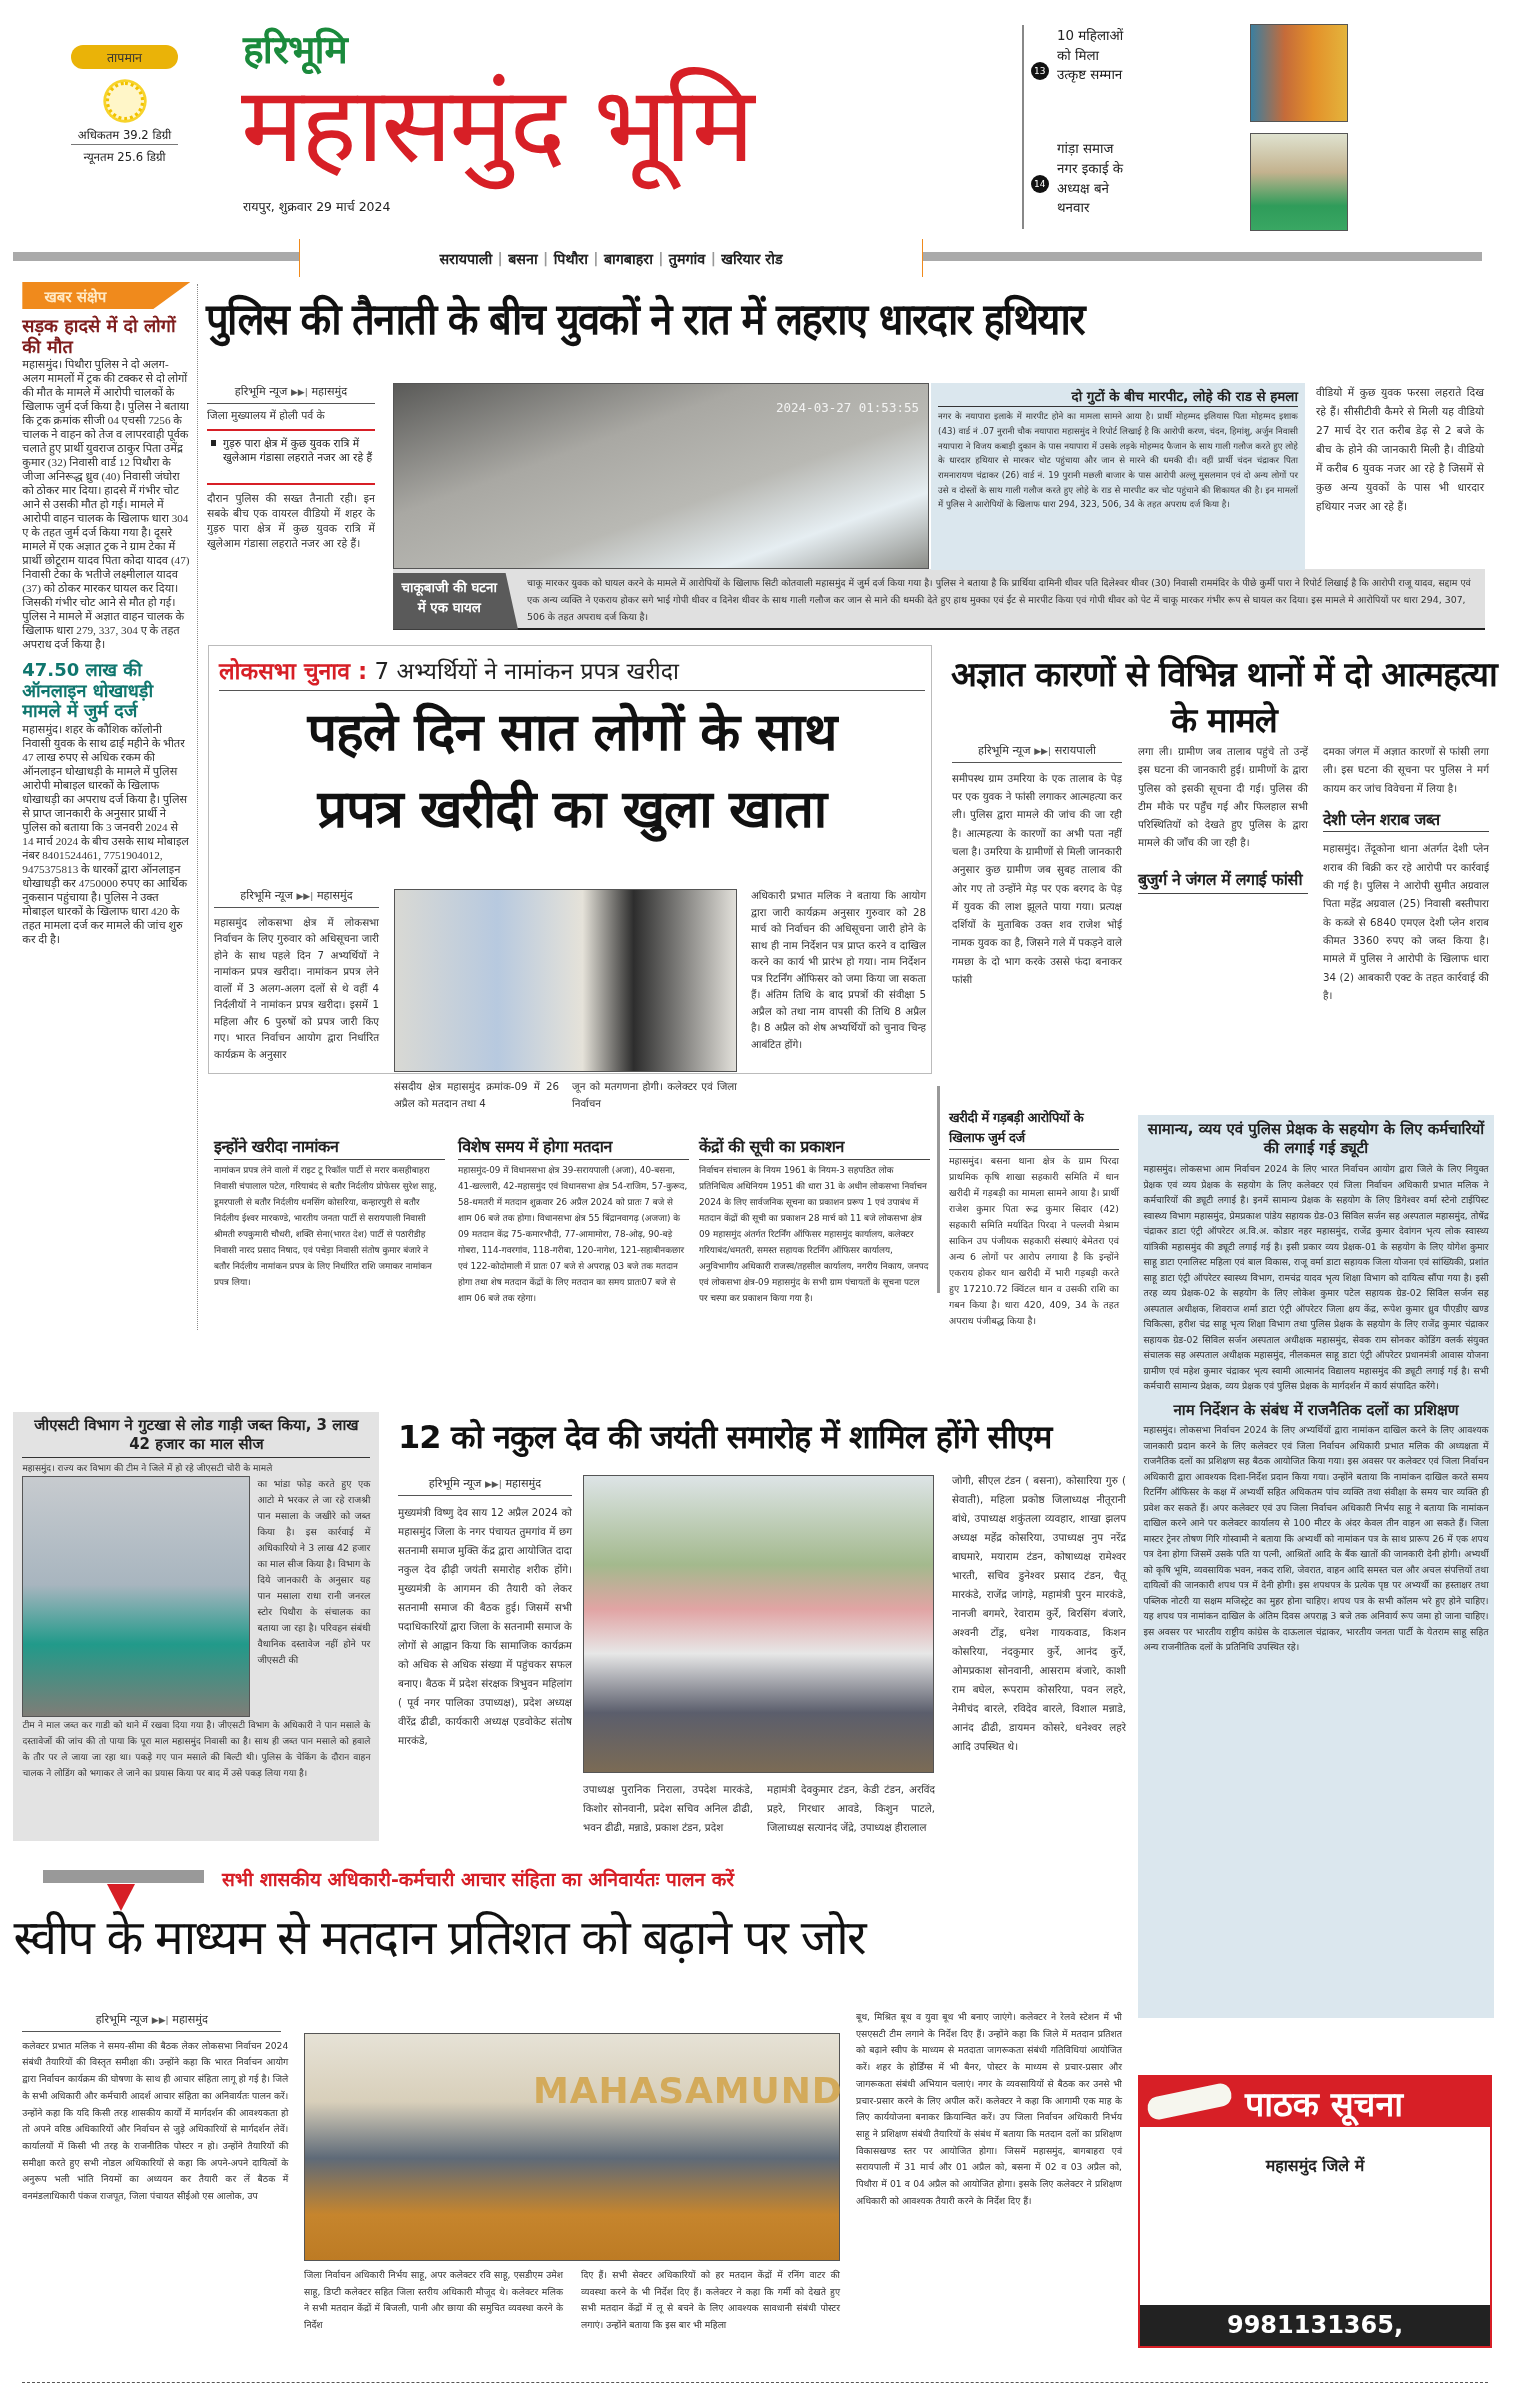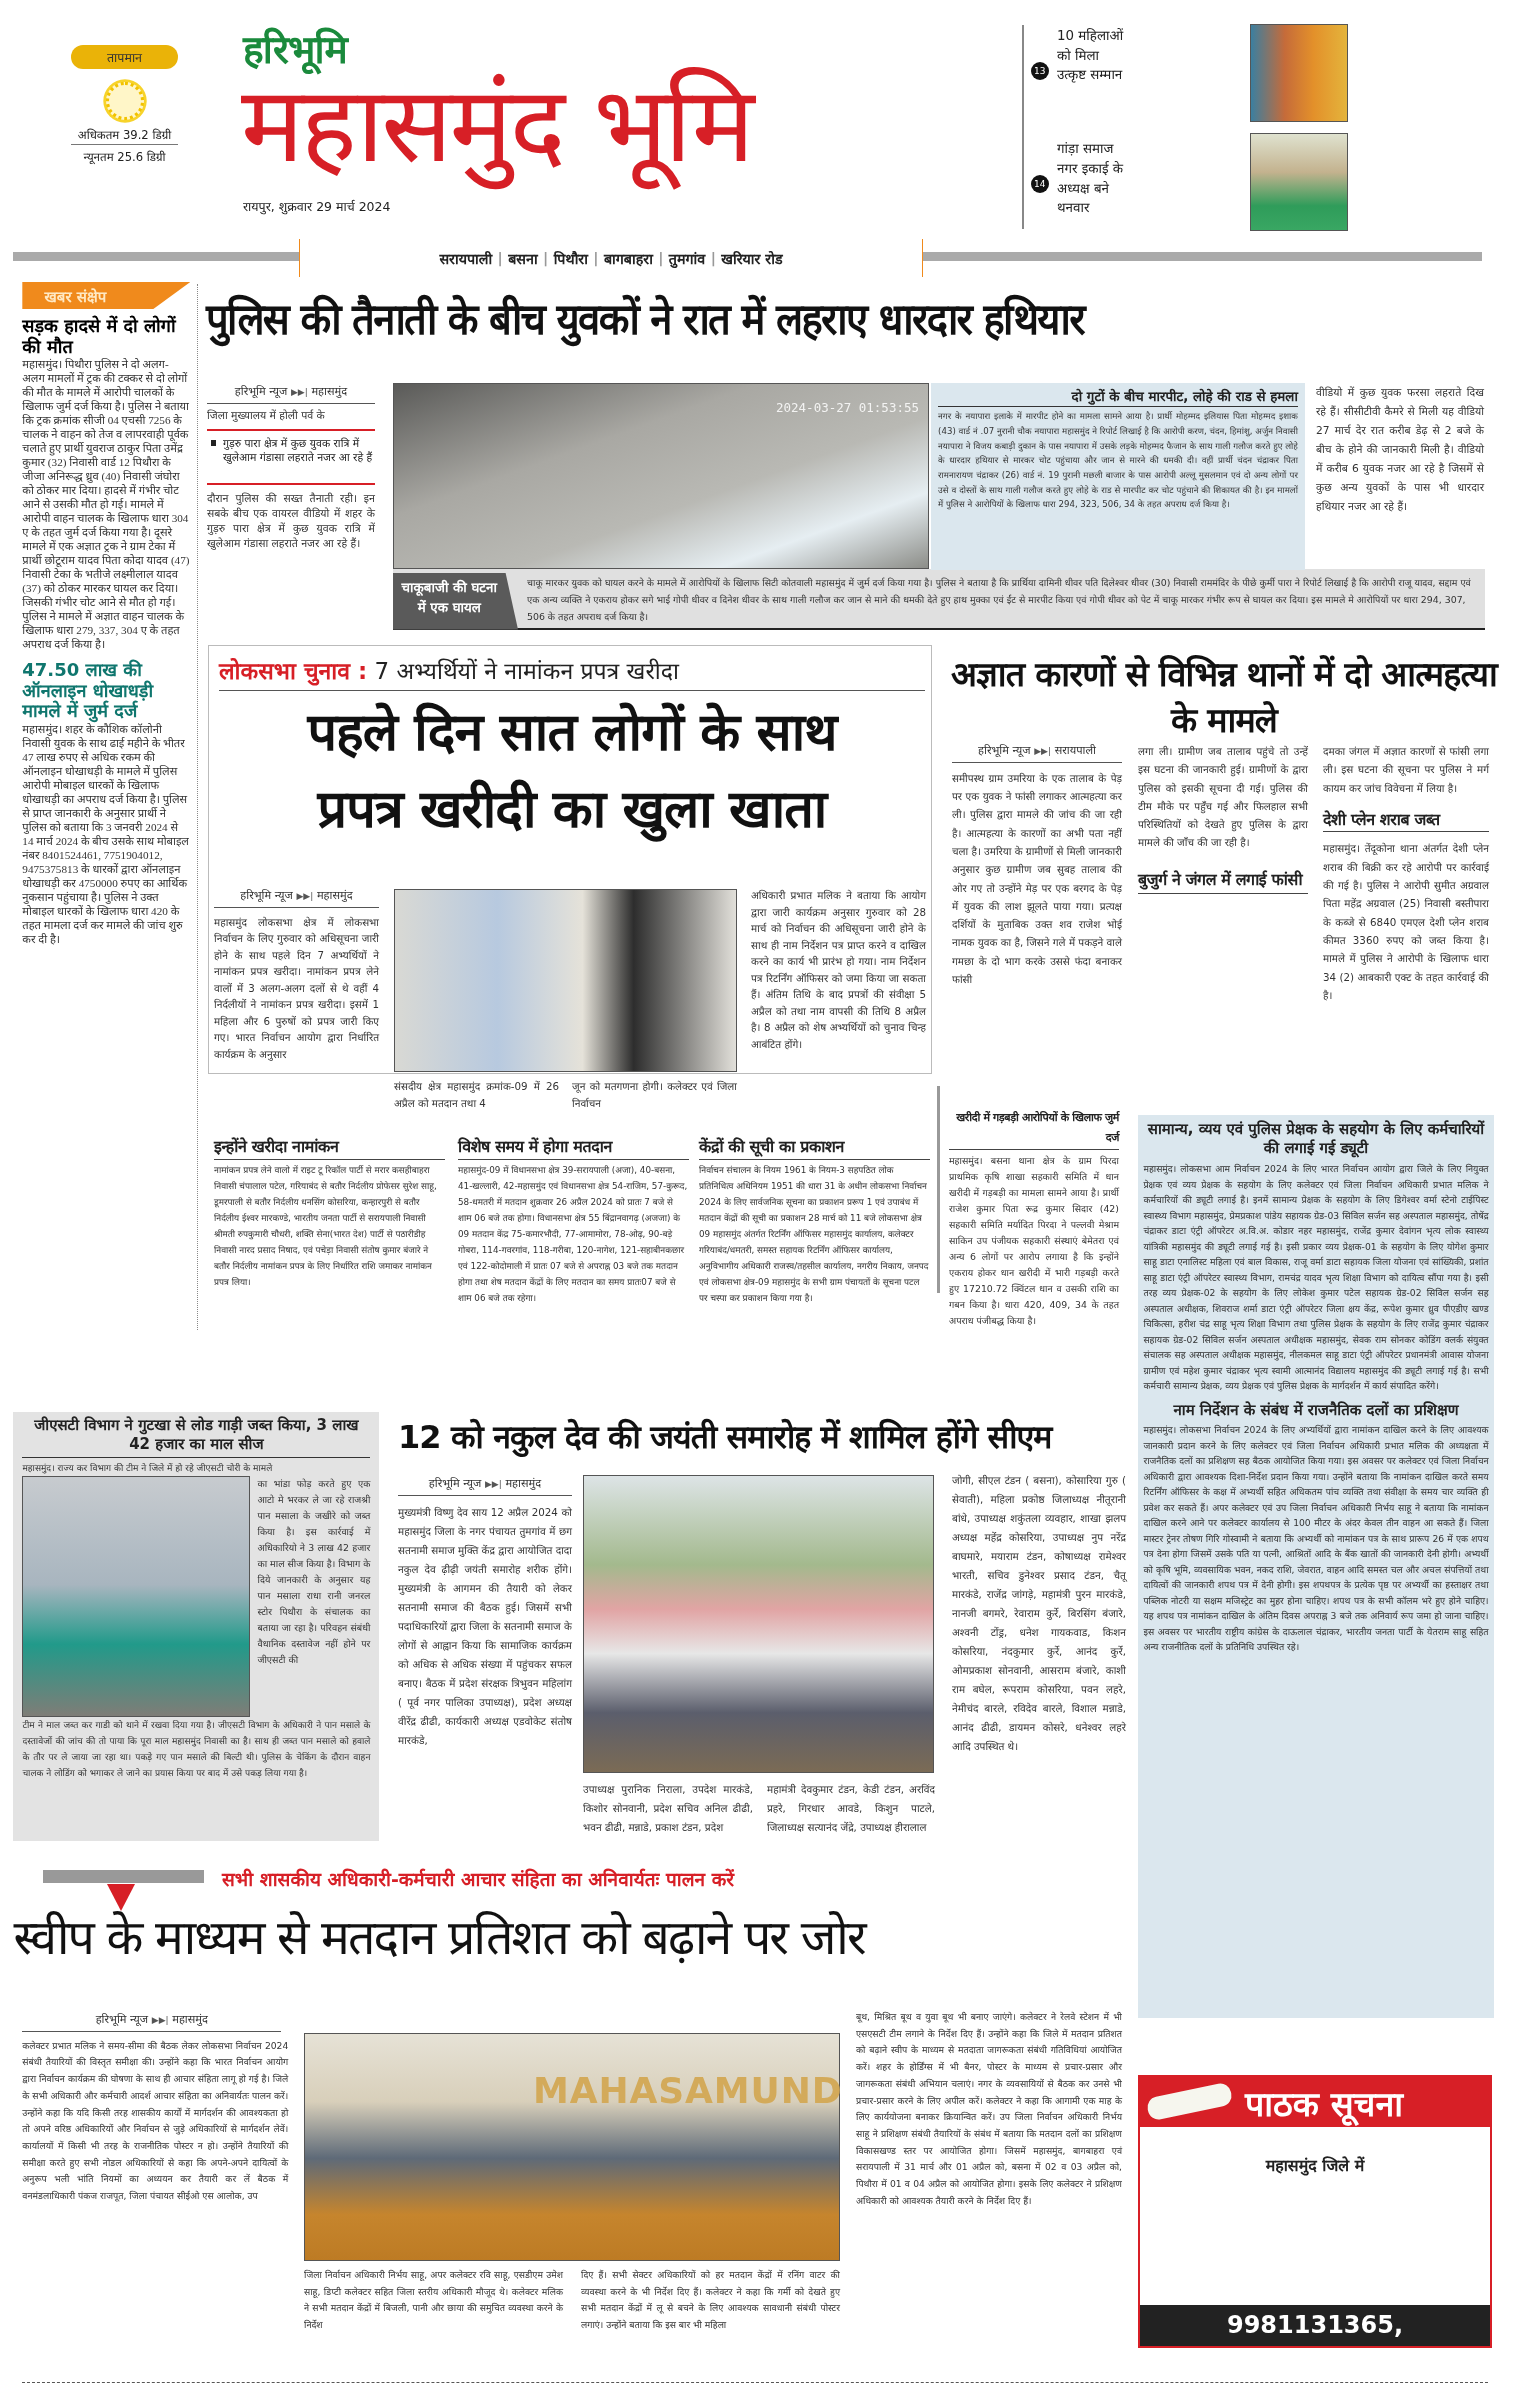--- a/index.html
+++ b/index.html
@@ -56,21 +56,21 @@
     <span style="color:#999;margin:0 5.4px">|</span>
   <span>खरियार रोड</span>
 </div>
 
 <div class="abs" style="left:197px;top:284px;width:0;height:1046px;border-left:0.9px dotted #888"></div>
 <div class="abs" style="left:22.3px;top:282px;width:168px">
   <div style="background:#f08a1c;height:27px;position:relative;clip-path:polygon(0 0,100% 0,78% 100%,0 100%)">
     <span style="position:absolute;left:22.3px;top:3.6px;color:#ffe9c4;font-weight:bold;font-size:15px">खबर संक्षेप</span>
   </div>
   <div style="margin-top:7.1px">
-    <div style="font-size:18px;font-weight:bold;line-height:20.6px;color:#000000">सड़क हादसे में दो लोगों की मौत</div>
+    <div style="font-size:18px;font-weight:bold;line-height:20.6px;color:#7f1d1d">सड़क हादसे में दो लोगों की मौत</div>
     <div class="txt" style="font-size:11.2px;line-height:14px;text-align:left">महासमुंद। पिथौरा पुलिस ने दो अलग-अलग मामलों में ट्रक की टक्कर से दो लोगों की मौत के मामले में आरोपी चालकों के खिलाफ जुर्म दर्ज किया है। पुलिस ने बताया कि ट्रक क्रमांक सीजी 04 एचसी 7256 के चालक ने वाहन को तेज व लापरवाही पूर्वक चलाते हुए प्रार्थी युवराज ठाकुर पिता उमेंद्र कुमार (32) निवासी वार्ड 12 पिथौरा के जीजा अनिरूद्ध ध्रुव (40) निवासी जंघोरा को ठोकर मार दिया। हादसे में गंभीर चोट आने से उसकी मौत हो गई। मामले में आरोपी वाहन चालक के खिलाफ धारा 304 ए के तहत जुर्म दर्ज किया गया है। दूसरे मामले में एक अज्ञात ट्रक ने ग्राम टेका में प्रार्थी छोटूराम यादव पिता कोदा यादव (47) निवासी टेका के भतीजे लक्ष्मीलाल यादव (37) को ठोकर मारकर घायल कर दिया। जिसकी गंभीर चोट आने से मौत हो गई। पुलिस ने मामले में अज्ञात वाहन चालक के खिलाफ धारा 279, 337, 304 ए के तहत अपराध दर्ज किया है।</div>
   </div>
   <div style="margin-top:9px">
     <div style="font-size:18px;font-weight:bold;line-height:20.6px;color:#0f766e">47.50 लाख की ऑनलाइन धोखाधड़ी मामले में जुर्म दर्ज</div>
     <div class="txt" style="font-size:11.2px;line-height:14px;text-align:left">महासमुंद। शहर के कौशिक कॉलोनी निवासी युवक के साथ ढाई महीने के भीतर 47 लाख रुपए से अधिक रकम की ऑनलाइन धोखाधड़ी के मामले में पुलिस आरोपी मोबाइल धारकों के खिलाफ धोखाधड़ी का अपराध दर्ज किया है। पुलिस से प्राप्त जानकारी के अनुसार प्रार्थी ने पुलिस को बताया कि 3 जनवरी 2024 से 14 मार्च 2024 के बीच उसके साथ मोबाइल नंबर 8401524461, 7751904012, 9475375813 के धारकों द्वारा ऑनलाइन धोखाधड़ी कर 4750000 रुपए का आर्थिक नुकसान पहुंचाया है। पुलिस ने उक्त मोबाइल धारकों के खिलाफ धारा 420 के तहत मामला दर्ज कर मामले की जांच शुरु कर दी है।</div>
   </div>
 </div>
 
 <div class="abs hl" style="left:206px;top:284px;width:1287px;font-size:43px;line-height:71px;font-weight:bold;white-space:nowrap;letter-spacing:-1.8px;transform:scaleX(0.93);transform-origin:left">पुलिस की तैनाती के बीच युवकों ने रात में लहराए धारदार हथियार</div>
 
@@ -139,21 +139,21 @@
 <div class="abs" style="left:1138px;top:742px;width:170px">
   <div class="txts" style="font-size:10.3px;line-height:18.3px">लगा ली। ग्रामीण जब तालाब पहुंचे तो उन्हें इस घटना की जानकारी हुई। ग्रामीणों के द्वारा पुलिस को इसकी सूचना दी गई। पुलिस की टीम मौके पर पहुँच गई और फिलहाल सभी परिस्थितियों को देखते हुए पुलिस के द्वारा मामले की जाँच की जा रही है।</div>
   <div class="subhead" style="margin-top:16px;font-size:16px;line-height:23px">बुजुर्ग ने जंगल में लगाई फांसी</div>
 </div>
 <div class="abs" style="left:1323px;top:742px;width:166px">
   <div class="txts" style="font-size:10.3px;line-height:18.3px">दमका जंगल में अज्ञात कारणों से फांसी लगा ली। इस घटना की सूचना पर पुलिस ने मर्ग कायम कर जांच विवेचना में लिया है।</div>
   <div class="subhead" style="margin-top:10.7px;font-size:16px">देशी प्लेन शराब जब्त</div>
   <div class="txts" style="font-size:10.3px;line-height:18.3px;margin-top:7.1px">महासमुंद। तेंदूकोना थाना अंतर्गत देशी प्लेन शराब की बिक्री कर रहे आरोपी पर कार्रवाई की गई है। पुलिस ने आरोपी सुमीत अग्रवाल पिता महेंद्र अग्रवाल (25) निवासी बस्तीपारा के कब्जे से 6840 एमएल देशी प्लेन शराब कीमत 3360 रुपए को जब्त किया है। मामले में पुलिस ने आरोपी के खिलाफ धारा 34 (2) आबकारी एक्ट के तहत कार्रवाई की है।</div>
 </div>
 <div class="abs" style="left:949px;top:1108px;width:170px">
-  <div class="subhead" style="text-align:right;font-size:11px;line-height:19.7px">खरीदी में गड़बड़ी आरोपियों के खिलाफ जुर्म दर्ज</div>
+  <div class="subhead" style="text-align:left;font-size:13px;line-height:19.7px">खरीदी में गड़बड़ी आरोपियों के खिलाफ जुर्म दर्ज</div>
   <div class="txts" style="font-size:9.4px;line-height:16px;margin-top:2.7px">महासमुंद। बसना थाना क्षेत्र के ग्राम पिरदा प्राथमिक कृषि शाखा सहकारी समिति में धान खरीदी में गड़बड़ी का मामला सामने आया है। प्रार्थी राजेश कुमार पिता रूद्र कुमार सिदार (42) सहकारी समिति मर्यादित पिरदा ने पल्लवी मेश्राम साकिन उप पंजीयक सहकारी संस्थाएं बेमेतरा एवं अन्य 6 लोगों पर आरोप लगाया है कि इन्होंने एकराय होकर धान खरीदी में भारी गड़बड़ी करते हुए 17210.72 क्विंटल धान व उसकी राशि का गबन किया है। धारा 420, 409, 34 के तहत अपराध पंजीबद्ध किया है।</div>
 </div>
 <div class="abs" style="left:937px;top:1086px;width:2.7px;height:207px;background:#999"></div>
 
 <div class="abs bluebox" style="left:1138px;top:1115px;width:356px;height:903px;padding:5.4px 5.4px">
   <div style="font-size:15px;font-weight:bold;text-align:center;line-height:19px">सामान्य, व्यय एवं पुलिस प्रेक्षक के सहयोग के लिए कर्मचारियों की लगाई गई ड्यूटी</div>
   <div class="txts" style="font-size:9.2px;line-height:15.5px;margin-top:2.7px">महासमुंद। लोकसभा आम निर्वाचन 2024 के लिए भारत निर्वाचन आयोग द्वारा जिले के लिए नियुक्त प्रेक्षक एवं व्यय प्रेक्षक के सहयोग के लिए कलेक्टर एवं जिला निर्वाचन अधिकारी प्रभात मलिक ने कर्मचारियों की ड्यूटी लगाई है। इनमें सामान्य प्रेक्षक के सहयोग के लिए डिगेश्वर वर्मा स्टेनो टाईपिस्ट स्वास्थ्य विभाग महासमुंद, प्रेमप्रकाश पांडेय सहायक ग्रेड-03 सिविल सर्जन सह अस्पताल महासमुंद, तोषेंद्र चंद्राकर डाटा एंट्री ऑपरेटर अ.वि.अ. कोडार नहर महासमुंद, राजेंद्र कुमार देवांगन भृत्य लोक स्वास्थ्य यांत्रिकी महासमुंद की ड्यूटी लगाई गई है। इसी प्रकार व्यय प्रेक्षक-01 के सहयोग के लिए योगेश कुमार साहू डाटा एनालिस्ट महिला एवं बाल विकास, राजू वर्मा डाटा सहायक जिला योजना एवं सांख्यिकी, प्रशांत साहू डाटा एंट्री ऑपरेटर स्वास्थ्य विभाग, रामचंद्र यादव भृत्य शिक्षा विभाग को दायित्व सौंपा गया है। इसी तरह व्यय प्रेक्षक-02 के सहयोग के लिए लोकेश कुमार पटेल सहायक ग्रेड-02 सिविल सर्जन सह अस्पताल अधीक्षक, शिवराज शर्मा डाटा एंट्री ऑपरेटर जिला क्षय केंद्र, रूपेश कुमार ध्रुव पीएडीए खण्ड चिकित्सा, हरीश चंद्र साहू भृत्य शिक्षा विभाग तथा पुलिस प्रेक्षक के सहयोग के लिए राजेंद्र कुमार चंद्राकर सहायक ग्रेड-02 सिविल सर्जन अस्पताल अधीक्षक महासमुंद, सेवक राम सोनकर कोडिंग क्लर्क संयुक्त संचालक सह अस्पताल अधीक्षक महासमुंद, नीलकमल साहू डाटा एंट्री ऑपरेटर प्रधानमंत्री आवास योजना ग्रामीण एवं महेश कुमार चंद्राकर भृत्य स्वामी आत्मानंद विद्यालय महासमुंद की ड्यूटी लगाई गई है। सभी कर्मचारी सामान्य प्रेक्षक, व्यय प्रेक्षक एवं पुलिस प्रेक्षक के मार्गदर्शन में कार्य संपादित करेंगे।</div>
   <div style="font-size:15px;font-weight:bold;text-align:center;line-height:19px;margin:7.1px 27px 0">नाम निर्देशन के संबंध में राजनैतिक दलों का प्रशिक्षण</div>
   <div class="txts" style="font-size:9.2px;line-height:15.5px;margin-top:2.7px">महासमुंद। लोकसभा निर्वाचन 2024 के लिए अभ्यर्थियों द्वारा नामांकन दाखिल करने के लिए आवश्यक जानकारी प्रदान करने के लिए कलेक्टर एवं जिला निर्वाचन अधिकारी प्रभात मलिक की अध्यक्षता में राजनैतिक दलों का प्रशिक्षण सह बैठक आयोजित किया गया। इस अवसर पर कलेक्टर एवं जिला निर्वाचन अधिकारी द्वारा आवश्यक दिशा-निर्देश प्रदान किया गया। उन्होंने बताया कि नामांकन दाखिल करते समय रिटर्निंग ऑफिसर के कक्ष में अभ्यर्थी सहित अधिकतम पांच व्यक्ति तथा संवीक्षा के समय चार व्यक्ति ही प्रवेश कर सकते हैं। अपर कलेक्टर एवं उप जिला निर्वाचन अधिकारी निर्भय साहू ने बताया कि नामांकन दाखिल करने आने पर कलेक्टर कार्यालय से 100 मीटर के अंदर केवल तीन वाहन आ सकते हैं। जिला मास्टर ट्रेनर तोषण गिरि गोस्वामी ने बताया कि अभ्यर्थी को नामांकन पत्र के साथ प्रारूप 26 में एक शपथ पत्र देना होगा जिसमें उसके पति या पत्नी, आश्रितों आदि के बैंक खातों की जानकारी देनी होगी। अभ्यर्थी को कृषि भूमि, व्यवसायिक भवन, नकद राशि, जेवरात, वाहन आदि समस्त चल और अचल संपत्तियों तथा दायित्वों की जानकारी शपथ पत्र में देनी होगी। इस शपथपत्र के प्रत्येक पृष्ठ पर अभ्यर्थी का हस्ताक्षर तथा पब्लिक नोटरी या सक्षम मजिस्ट्रेट का मुहर होना चाहिए। शपथ पत्र के सभी कॉलम भरे हुए होने चाहिए। यह शपथ पत्र नामांकन दाखिल के अंतिम दिवस अपराह्न 3 बजे तक अनिवार्य रूप जमा हो जाना चाहिए। इस अवसर पर भारतीय राष्ट्रीय कांग्रेस के दाऊलाल चंद्राकर, भारतीय जनता पार्टी के येतराम साहू सहित अन्य राजनीतिक दलों के प्रतिनिधि उपस्थित रहे।</div>
 </div>

